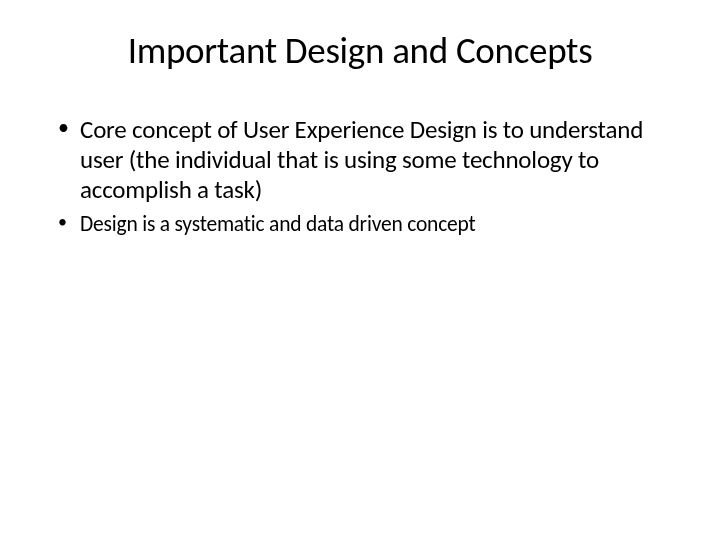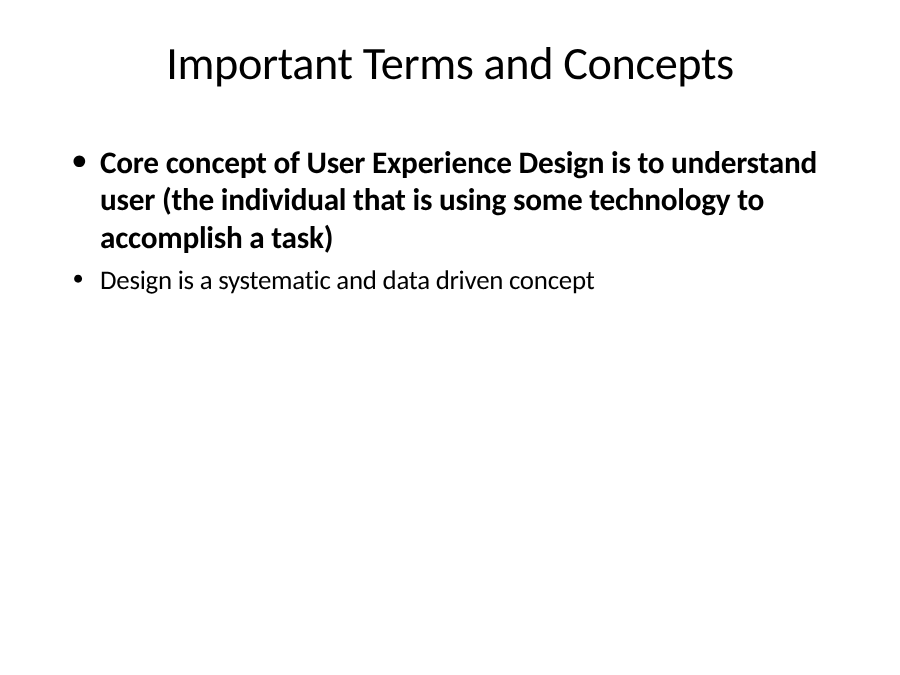--- a/index.html
+++ b/index.html
@@ -41,38 +41,37 @@
     .bullets li::before {
       content: "•";
       position: absolute;
       left: 4px;
       top: 0;
     }
     .bullet-large {
       font-size: 25px;
       line-height: 1.2;
       letter-spacing: -0.2px;
-      font-weight: bold;
     }
     .bullet-large::before {
       font-size: 22px;
       top: 2px;
     }
     .bullet-small {
       font-size: 21.5px;
       line-height: 1.25;
       letter-spacing: -0.2px;
     }
     .bullet-small::before {
       font-size: 18px;
       top: 2px;
     }
   </style>
 </head>
 <body>
 
 <div class="slide">
-  <h1 class="title">Important Terms and Concepts</h1>
+  <h1 class="title">Important Design and Concepts</h1>
   <ul class="bullets">
     <li class="bullet-large">Core concept of User Experience Design is to understand user (the individual that is using some technology to accomplish a task)</li>
     <li class="bullet-small">Design is a systematic  and data driven concept</li>
   </ul>
 </div>
 
 </body></html>

